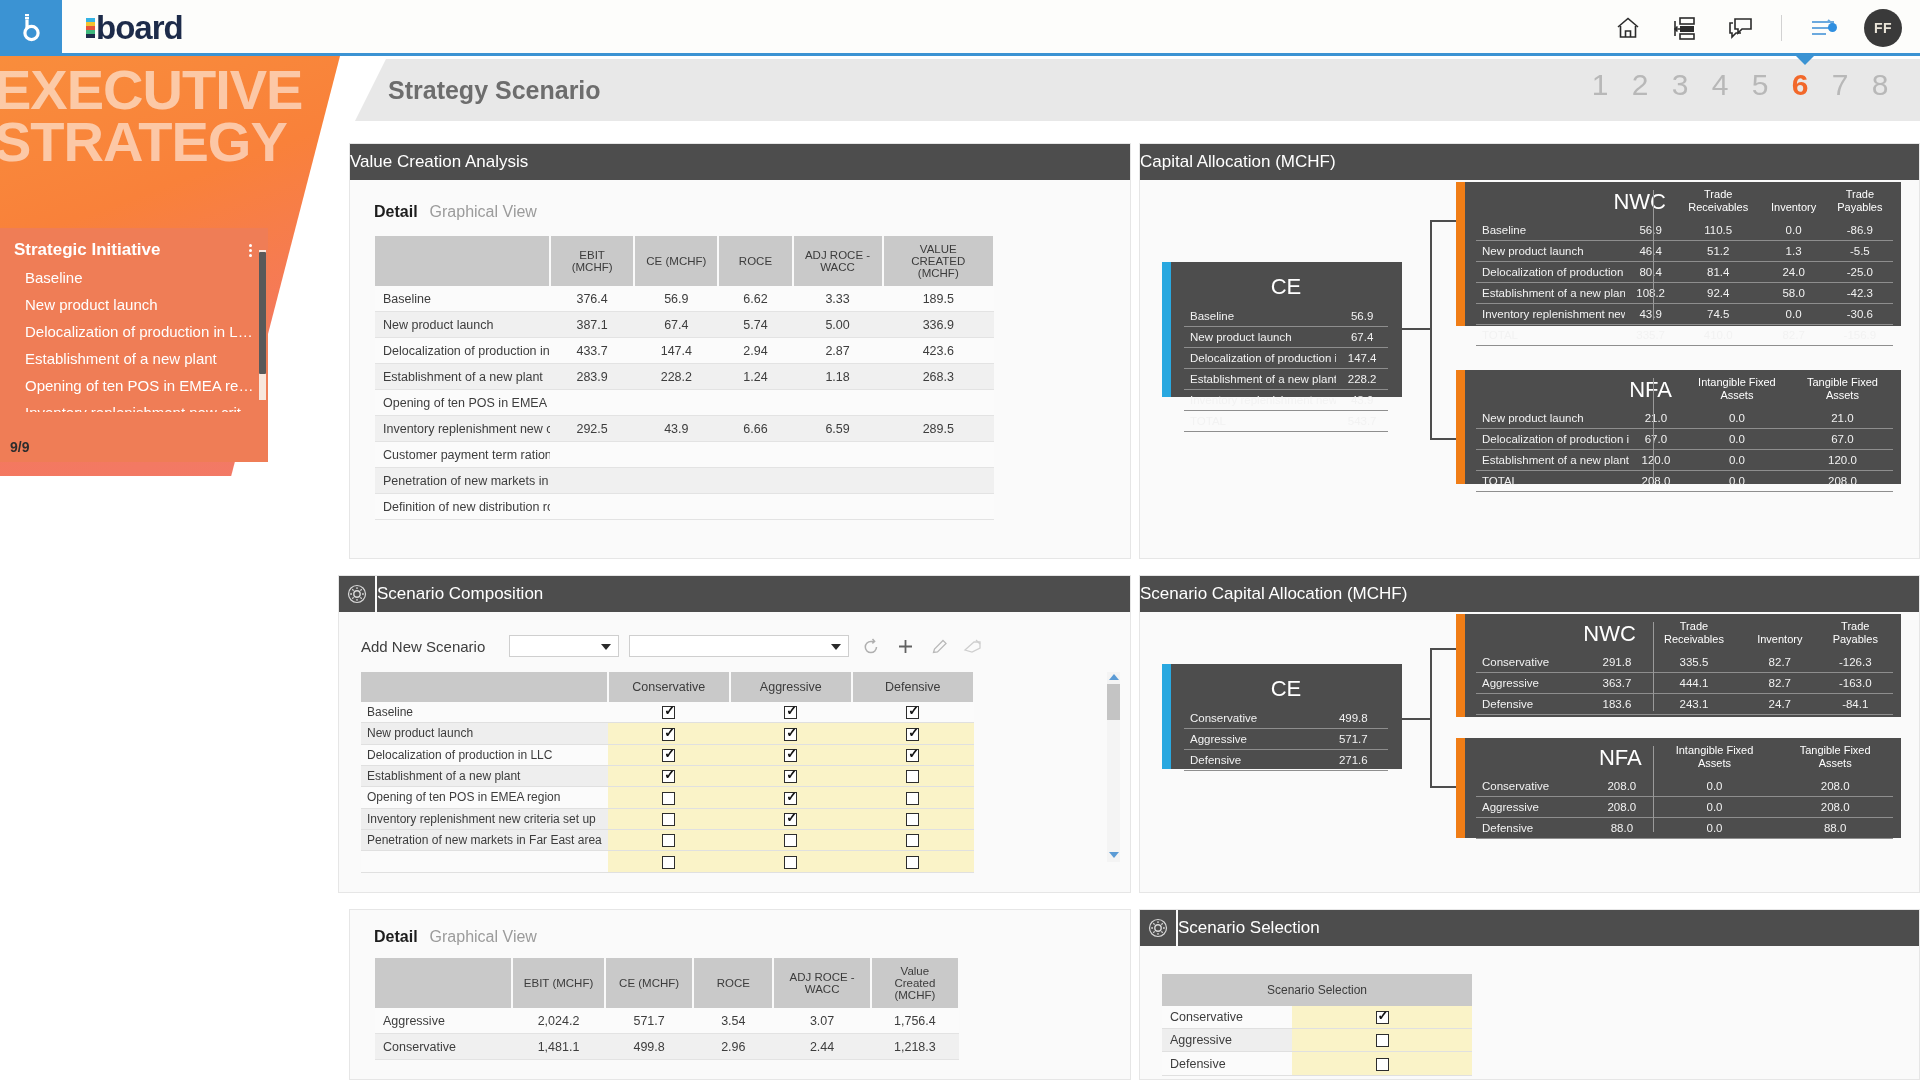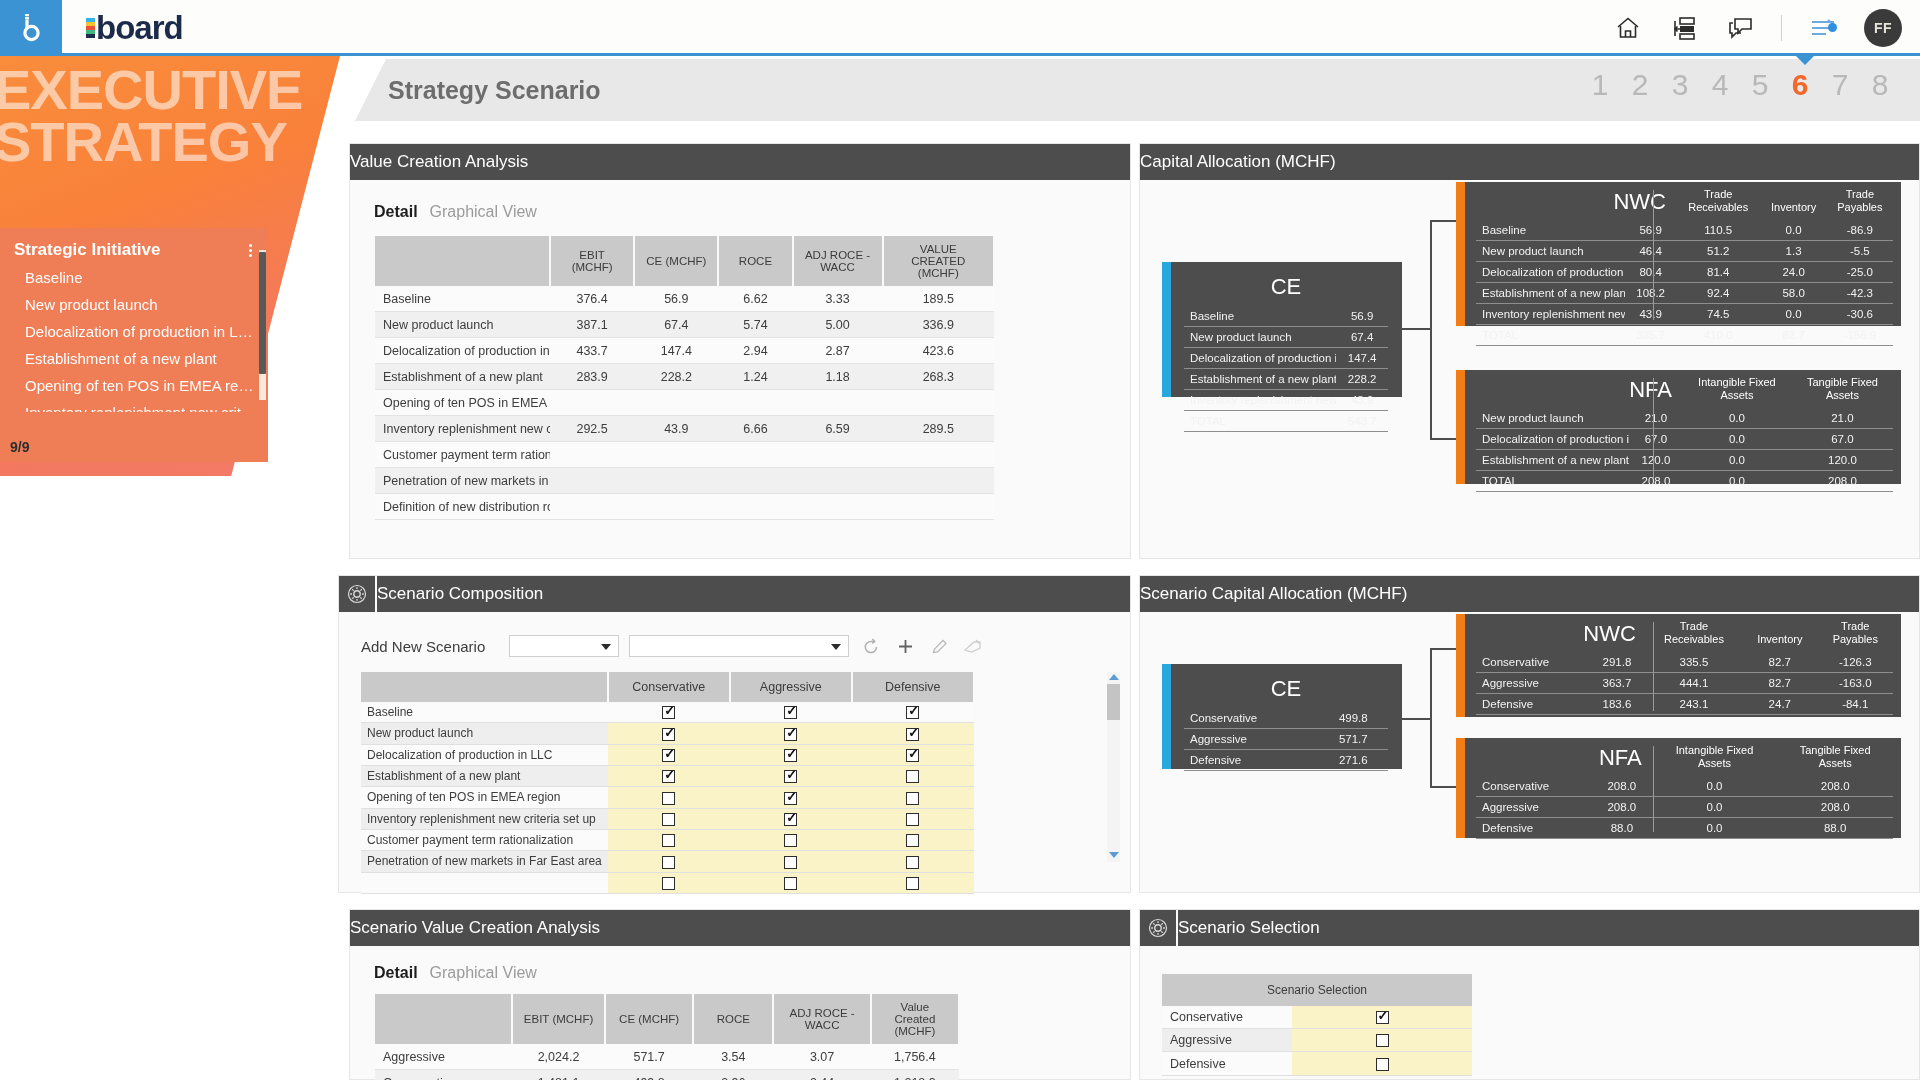--- a/index.html
+++ b/index.html
@@ -565,26 +565,20 @@
             <td class="chk"><span class="cbx"></span></td>
             <td class="chk"><span class="cbx on"></span></td>
             <td class="chk"><span class="cbx"></span></td>
           </tr>
           <tr class="r1">
             <td class="lab">Inventory replenishment new criteria set up</td>
             <td class="chk"><span class="cbx"></span></td>
             <td class="chk"><span class="cbx on"></span></td>
             <td class="chk"><span class="cbx"></span></td>
           </tr>
-          <tr class="r2">
-            <td class="lab">Customer payment term rationalization</td>
-            <td class="chk"><span class="cbx"></span></td>
-            <td class="chk"><span class="cbx"></span></td>
-            <td class="chk"><span class="cbx"></span></td>
-          </tr>
           <tr class="r1">
             <td class="lab">Penetration of new markets in Far East area</td>
             <td class="chk"><span class="cbx"></span></td>
             <td class="chk"><span class="cbx"></span></td>
             <td class="chk"><span class="cbx"></span></td>
           </tr>
           <tr class="r2">
             <td class="lab"></td>
             <td class="chk"><span class="cbx"></span></td>
             <td class="chk"><span class="cbx"></span></td>
@@ -704,23 +698,20 @@
               </tr>
             </tbody>
           </table>
       </div>
       <div class="vsep" style="left:197px; top:8px; bottom:6px;"></div>
     </div>
   </div>
 </div>
 
 <div class="panel" id="panel-svca">
-  <div class="panel-hd">
-    <span class="txt">Scenario Value Creation Analysis</span>
-  </div>
   <div class="panel-body">
     <div class="dtabs" id="svca-tabs" style="top:18px;">
         <span class="dtab sel">Detail</span>
         <span class="dtab">Graphical View</span>
       </div>
     <table class="ltab" id="svca-table" style="left:25px; top:48px; width:585px;">
         <thead>
           <tr>
             <th class="first" style="width: 140px;"></th>
             <th style="width: 95px;">EBIT (MCHF)</th>

